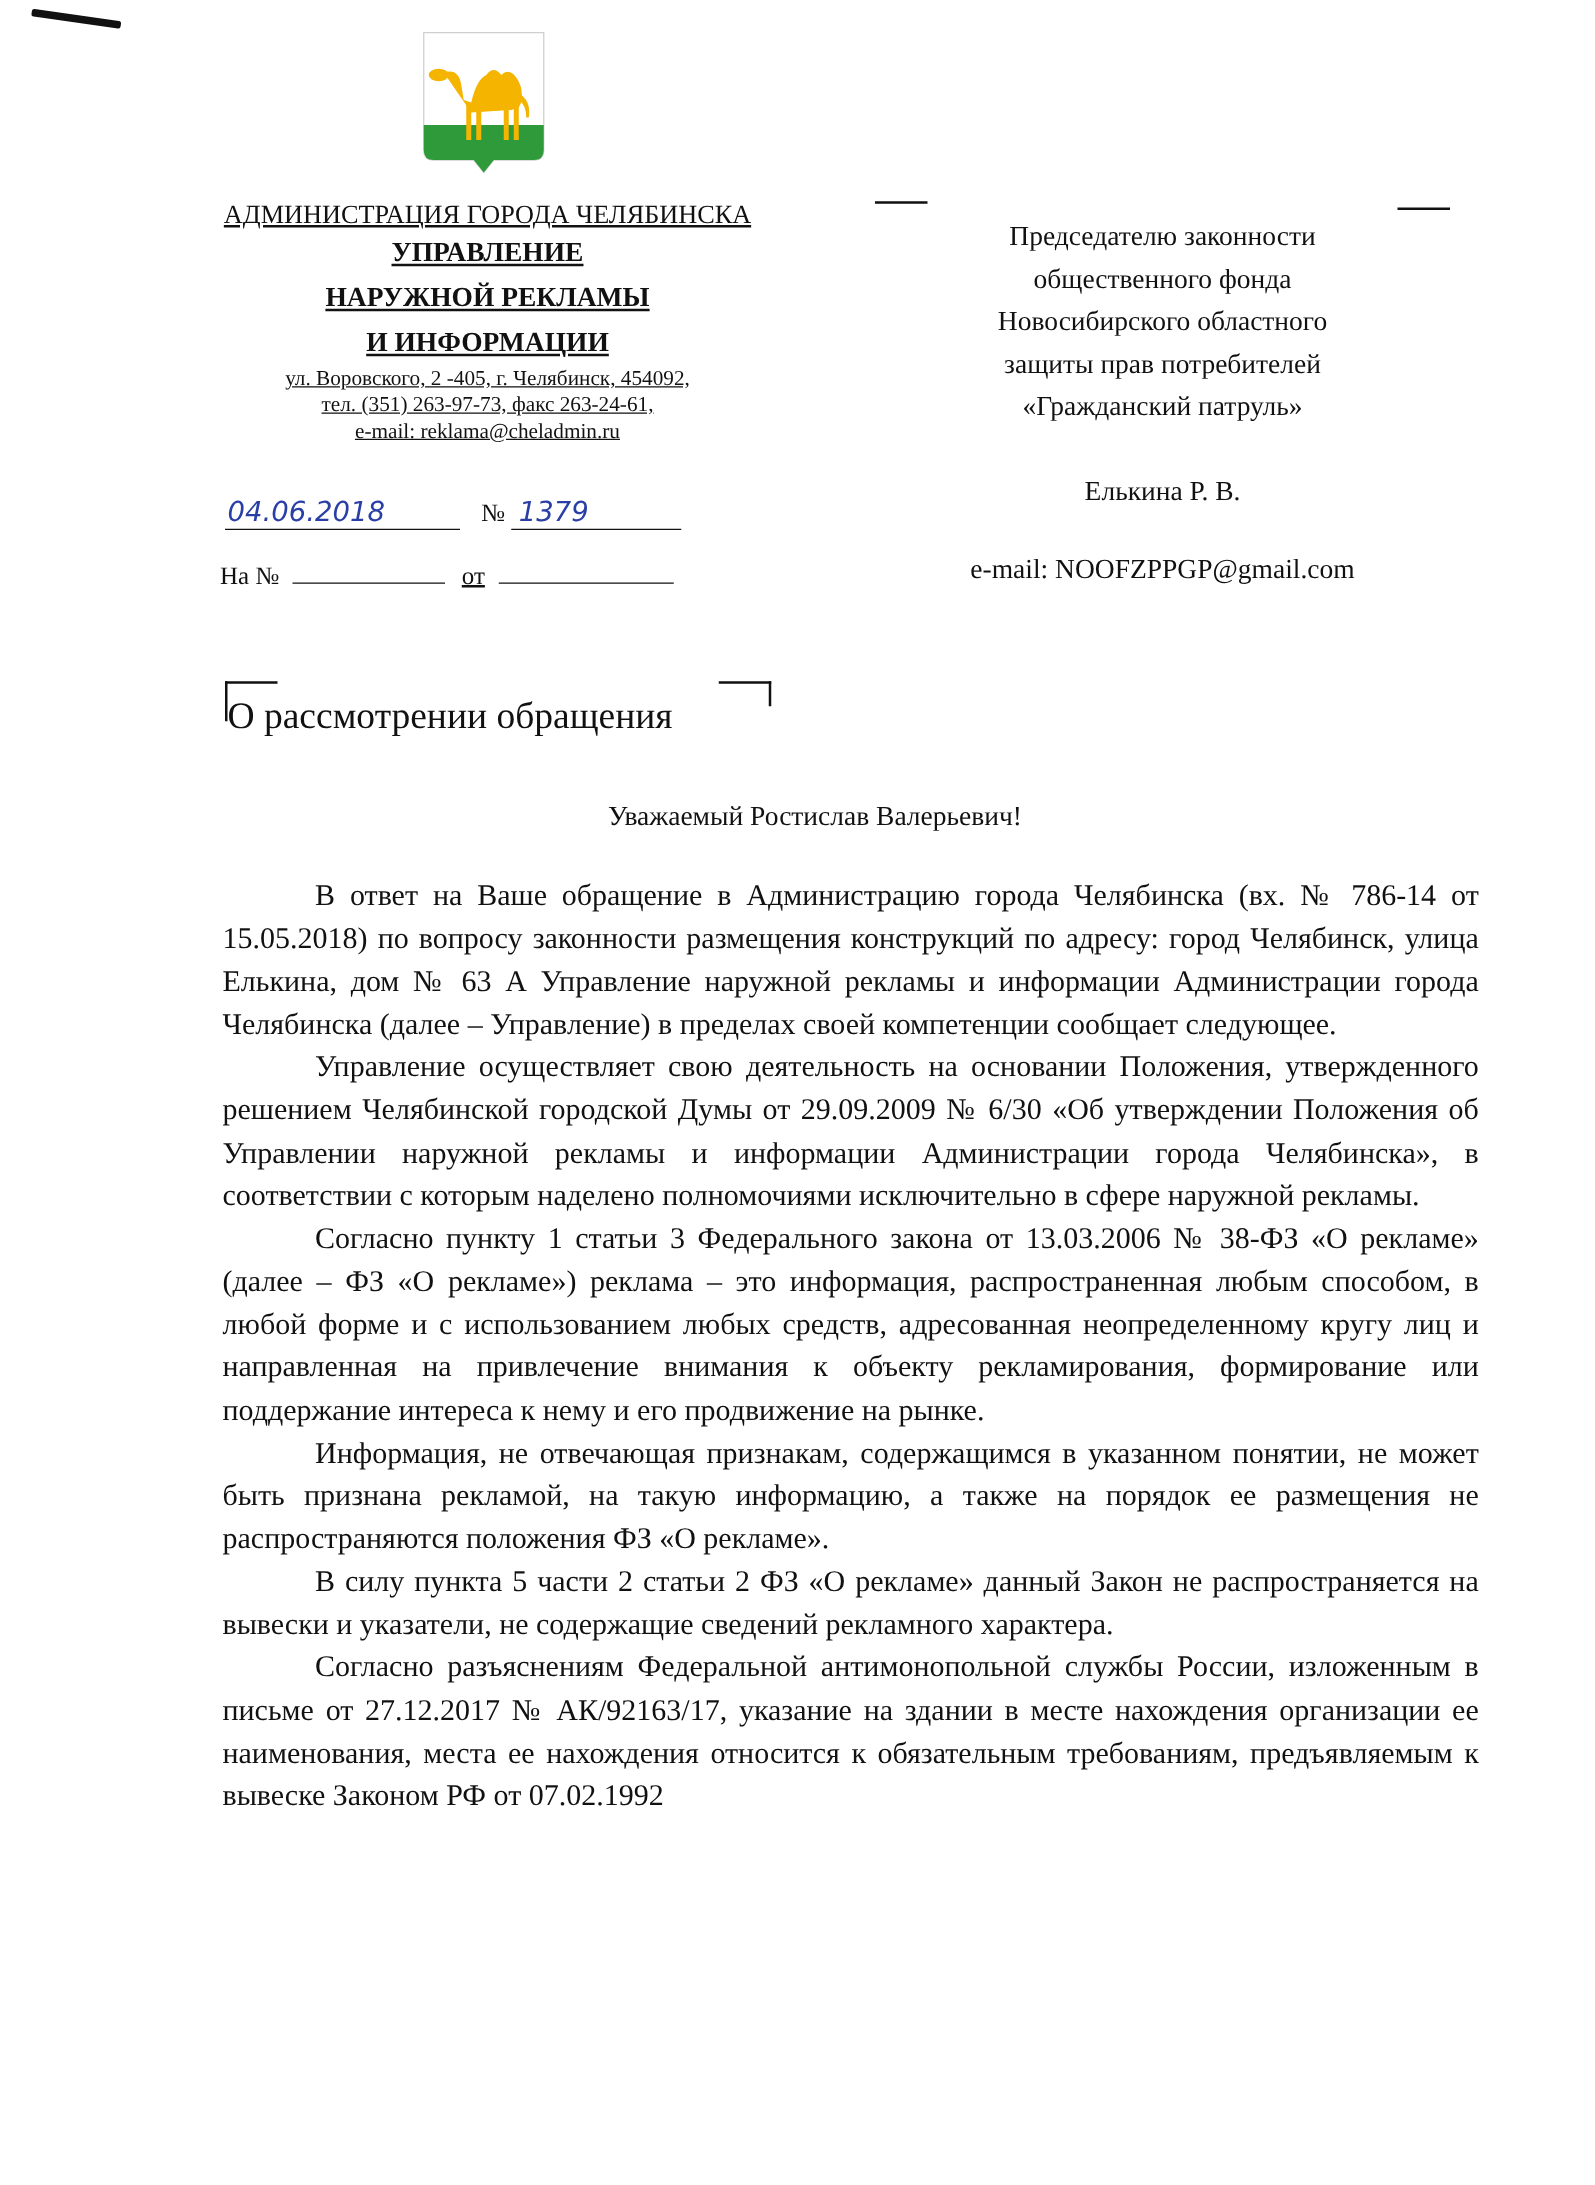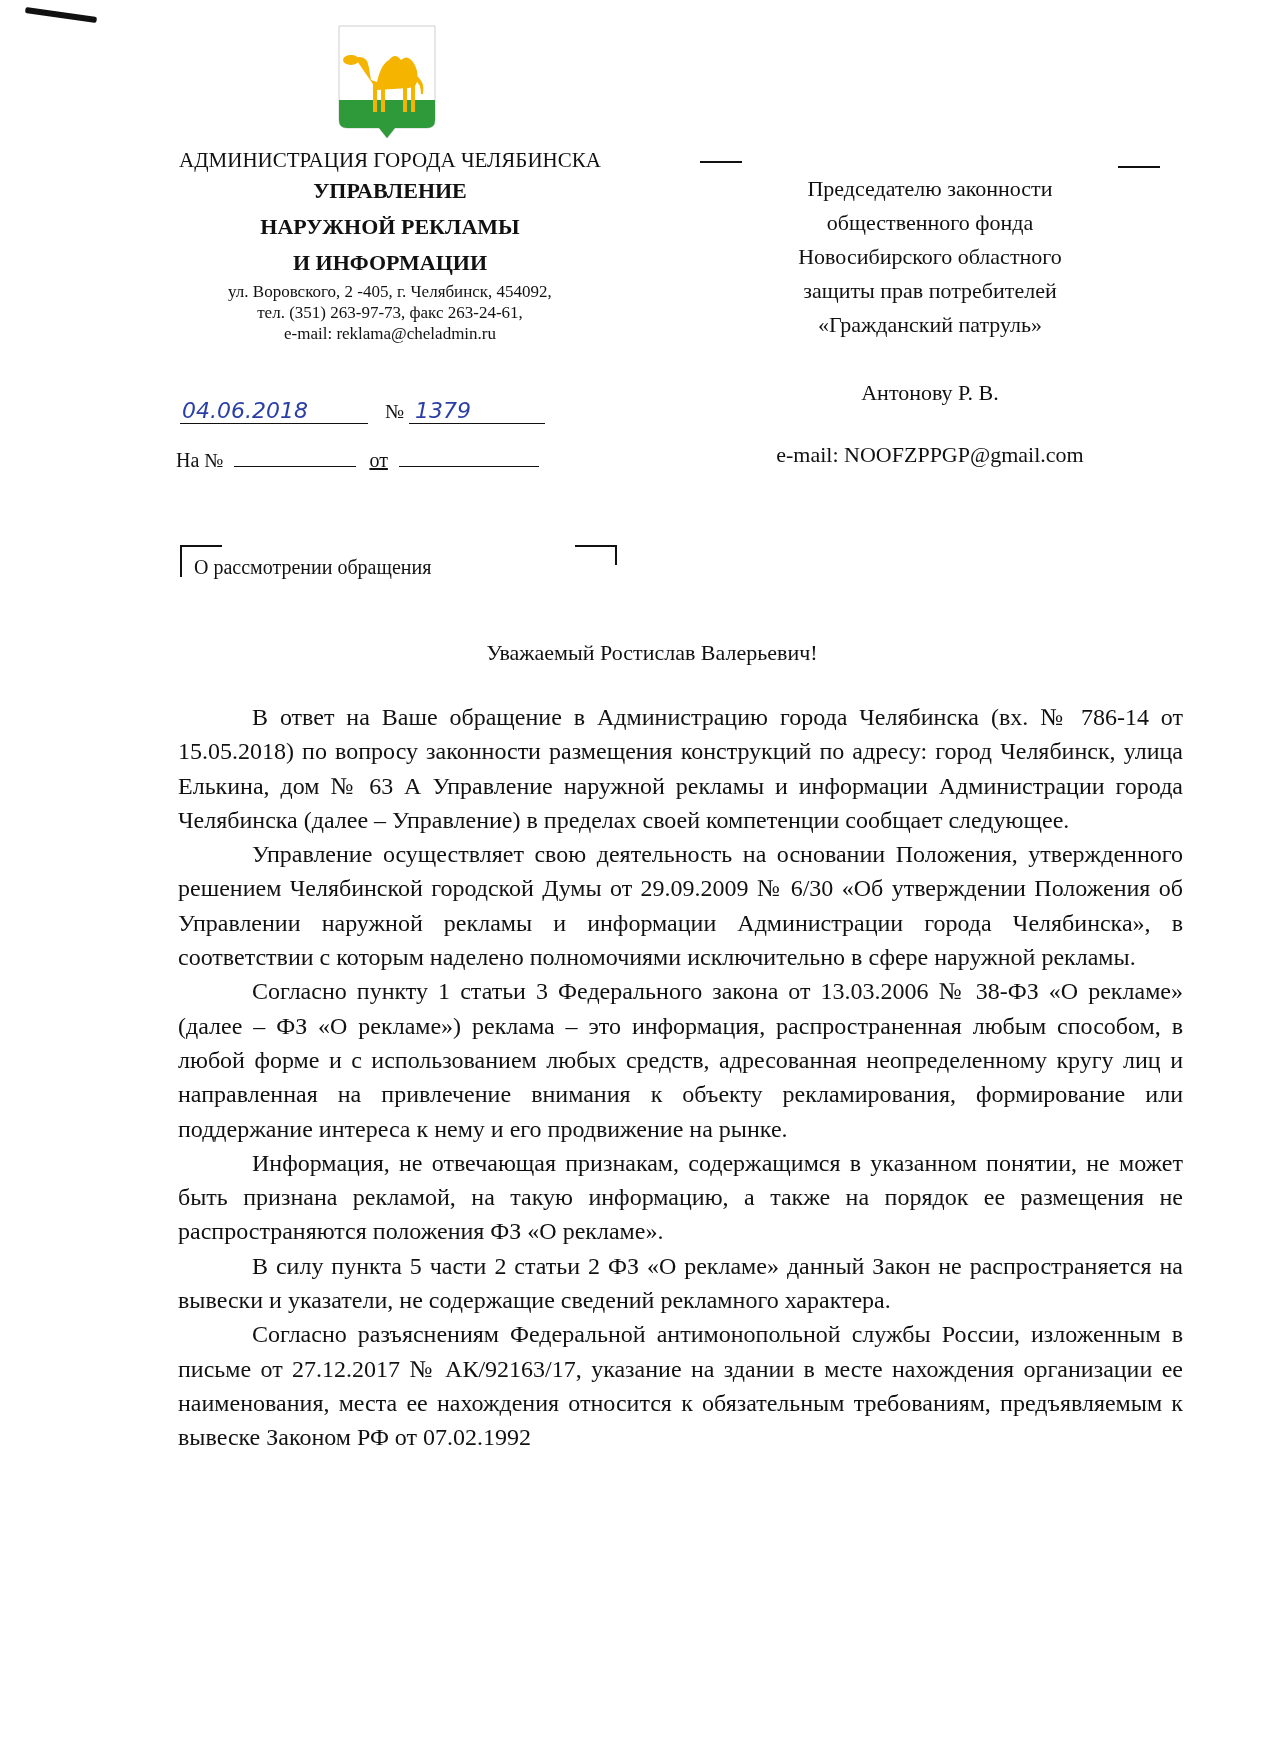--- a/index.html
+++ b/index.html
@@ -2,30 +2,30 @@
 <html><head>
 <meta charset="utf-8">
 <style>
   html, body { margin: 0; padding: 0; background: #ffffff; }
   body { width: 1276px; height: 1748px; position: relative; overflow: hidden;
          font-family: "Liberation Serif", "DejaVu Serif", serif; color: #111; }
   .abs { position: absolute; }
   .scan-mark { position: absolute; left: 25px; top: 12px; width: 72px; height: 6px;
                background: #111; transform: rotate(8deg); border-radius: 2px; }
   .emblem { left: 337px; top: 24px; width: 100px; height: 118px; }
-  .sender { left: 150px; top: 147px; width: 480px; text-align: center; }
+  .sender { left: 150px; top: 158px; width: 480px; text-align: center; text-decoration: underline; }
   .sender .admin { font-size: 21px; letter-spacing: 0px; line-height: 26px; }
   .sender .dept { font-size: 22px; font-weight: bold; line-height: 36px; }
   .sender .addr { font-size: 17px; line-height: 21px; }
   .regline { font-size: 20px; }
   .hand { font-family: "DejaVu Sans", sans-serif; font-style: italic; color: #2a3fa6; font-size: 22px; }
   .uline { display: inline-block; border-bottom: 1.5px solid #111; }
   .recipient { left: 700px; top: 172px; width: 460px; text-align: center; font-size: 22px; line-height: 34px; }
   .bracket { position: absolute; border-color: #111; border-style: solid; }
-  .subject { left: 194px; top: 556px; font-size: 20px; }
+  .subject { left: 182px; top: 556px; font-size: 30px; }
   .greeting { left: 0; top: 640px; width: 1276px; text-align: center; font-size: 22px; padding-left: 28px; box-sizing: border-box; }
   .body { left: 178px; top: 700px; width: 1005px; font-size: 24px; line-height: 34.3px; text-align: justify; }
   .body p { margin: 0; text-indent: 74px; }
 </style>
 </head>
 <body>
 
 <div class="scan-mark"></div>
 
 <div class="abs emblem">
@@ -69,21 +69,21 @@
 <div class="bracket" style="left:700px; top:161px; width:42px; height:0; border-width:2px 0 0 0;"></div>
 <div class="bracket" style="left:1118px; top:166px; width:42px; height:0; border-width:2px 0 0 0;"></div>
 
 <div class="abs recipient">
   <div>Председателю законности</div>
   <div>общественного фонда</div>
   <div>Новосибирского областного</div>
   <div>защиты прав потребителей</div>
   <div>«Гражданский патруль»</div>
   <div style="height:34px;"></div>
-  <div>Антонову Р. В.</div>
+  <div>Елькина Р. В.</div>
   <div style="height:28px;"></div>
   <div>e-mail: NOOFZPPGP@gmail.com</div>
 </div>
 
 <div class="bracket" style="left:180px; top:545px; width:40px; height:30px; border-width:2px 0 0 2px;"></div>
 <div class="bracket" style="left:575px; top:545px; width:40px; height:18px; border-width:2px 2px 0 0;"></div>
 
 <div class="abs subject">О рассмотрении обращения</div>
 
 <div class="abs greeting">Уважаемый Ростислав Валерьевич!</div>

